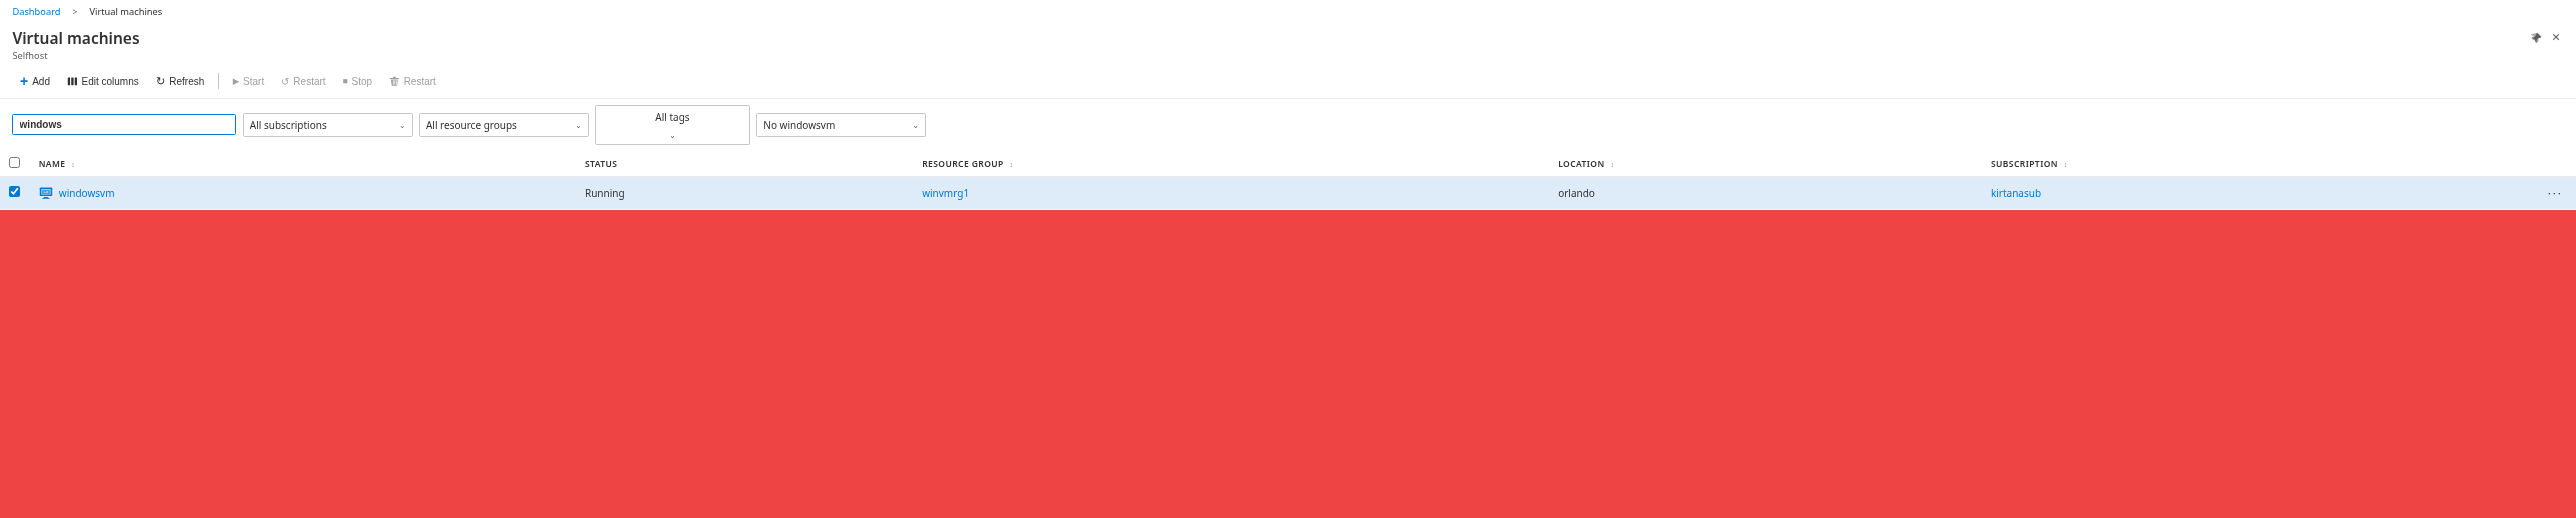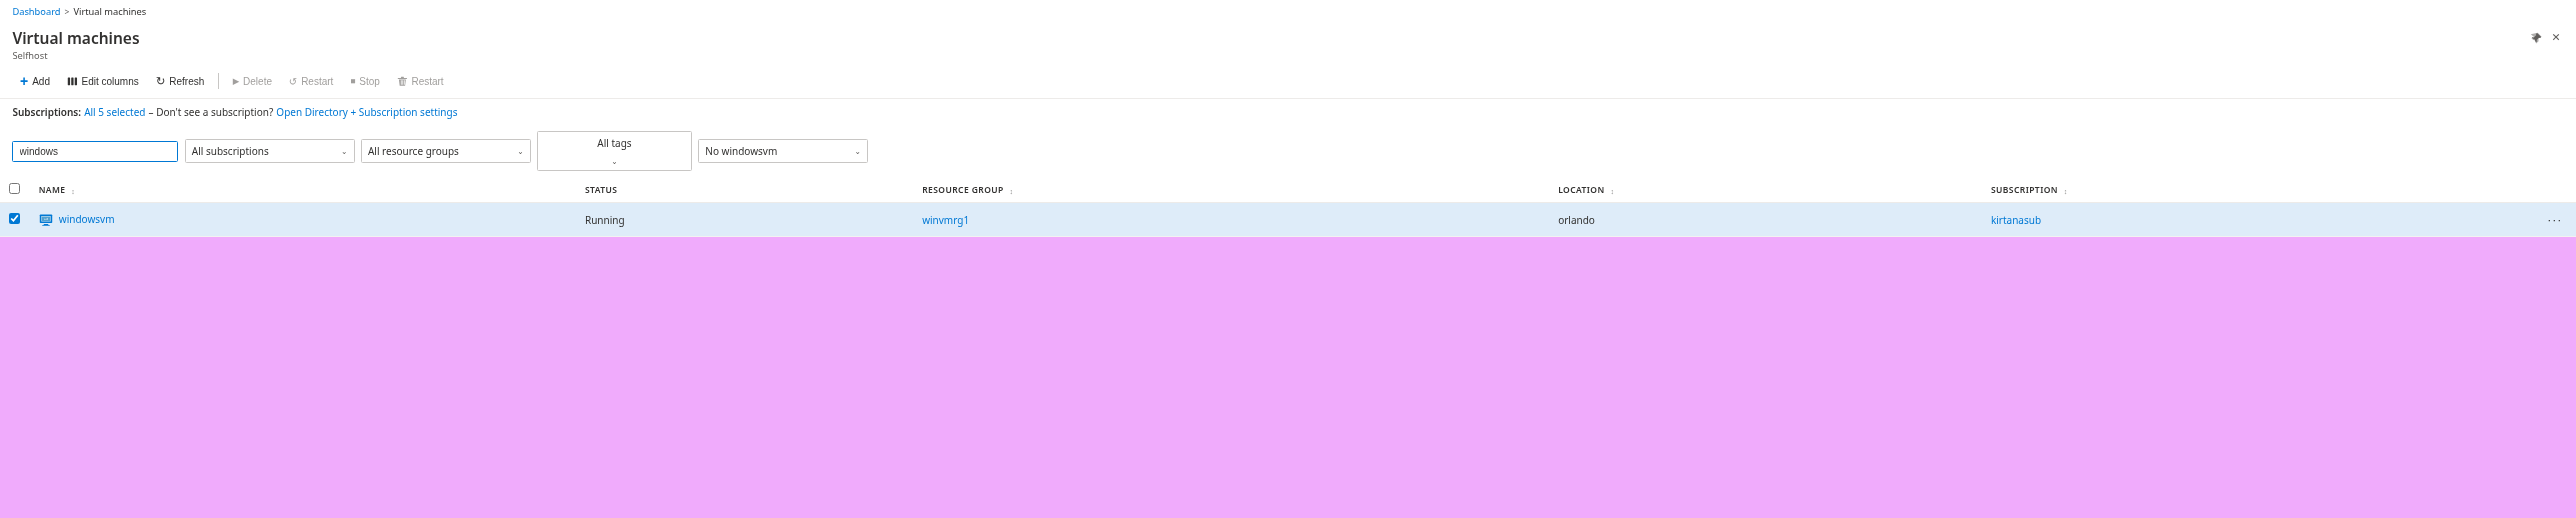--- a/index.html
+++ b/index.html
@@ -16,21 +16,21 @@
       display: flex;
       flex-direction: column;
     }
     
     .breadcrumb {
       display: flex;
       align-items: center;
       padding: 4.6px 12.4px;
       background: #fff;
       font-size: 9.3px;
-      gap: 4px;
+      gap: 12px;
       border-bottom: none;
     }
     .breadcrumb-link {
       color: #0078d4;
       cursor: pointer;
       text-decoration: none;
     }
     .breadcrumb-sep { color: #605e5c; font-size: 8.5px; }
     .breadcrumb-current { color: #323130; }
 
@@ -133,21 +133,22 @@
       flex-wrap: wrap;
     }
     .filter-search {
       border: 0.8px solid #0078d4;
       border-radius: 1.5px;
       padding: 3.9px 6.2px;
       font-size: 10px;
       color: #323130;
       outline: none;
       min-width: 155px;
-      width: 166px;
+      width: 224px;
+      font-weight: bold;
     }
     .filter-dropdown {
       display: flex;
       align-items: center;
       justify-content: space-between;
       border: 0.8px solid #c8c6c4;
       border-radius: 1.5px;
       padding: 3.9px 6.2px;
       font-size: 10px;
       color: #323130;
@@ -170,21 +171,21 @@
     .results-info {
       padding: 3.1px 12.4px 4.6px 12.4px;
       font-size: 10px;
       color: #323130;
       background: #fff;
     }
 
     
     .table-container {
       flex: 1;
-      background: #f0abfc;
+      background: #ef4444;
     }
     .data-table {
       width: 100%;
       border-collapse: collapse;
     }
     .data-table thead tr {
       border-bottom: 0.8px solid #edebe9;
     }
     .data-table th {
       padding: 6.2px 9.3px;
@@ -299,21 +300,21 @@
       </span>
       <span>Edit columns</span>
     </button>
     <button class="toolbar-btn">
       <span class="btn-icon" style="font-size:11.6px;">↻</span>
       <span>Refresh</span>
     </button>
     <div class="toolbar-separator"></div>
     <button class="toolbar-btn disabled" disabled="">
       <span class="btn-icon" style="font-size:8.5px;">▶</span>
-      <span>Delete</span>
+      <span>Start</span>
     </button>
     <button class="toolbar-btn disabled" disabled="">
       <span class="btn-icon" style="font-size:10px;">↺</span>
       <span>Restart</span>
     </button>
     <button class="toolbar-btn disabled" disabled="">
       <span class="btn-icon" style="font-size:8.5px;">■</span>
       <span>Stop</span>
     </button>
     <button class="toolbar-btn disabled" disabled="">
@@ -321,26 +322,20 @@
         <svg width="10.8" height="10.8" viewBox="0 0 14 14" fill="#a19f9d">
           <rect x="5" y="1" width="4" height="1.5" rx="0.5"></rect>
           <rect x="1" y="2.5" width="12" height="1.5" rx="0.5"></rect>
           <path d="M2.5 4.5l1 8h7l1-8H2.5zm2.5 1h1v6H5V5.5zm2 0h1v6H7V5.5zm2 0h1v6H9V5.5z"></path>
         </svg>
       </span>
       <span>Restart</span>
     </button>
   </div>
 
-  <div class="subscription-bar">
-    <span class="sub-label">Subscriptions:</span>
-    <a class="sub-link">All 5 selected</a>
-    <span>– Don't see a subscription?</span>
-    <a class="sub-link">Open Directory + Subscription settings</a>
-  </div>
 
   <div class="filters-row">
     <input type="text" class="filter-search" value="windows" style="">
     <div class="filter-dropdown wide">
       <span>All subscriptions</span>
       <span class="dd-arrow">⌄</span>
     </div>
     <div class="filter-dropdown wide">
       <span>All resource groups</span>
       <span class="dd-arrow">⌄</span>

